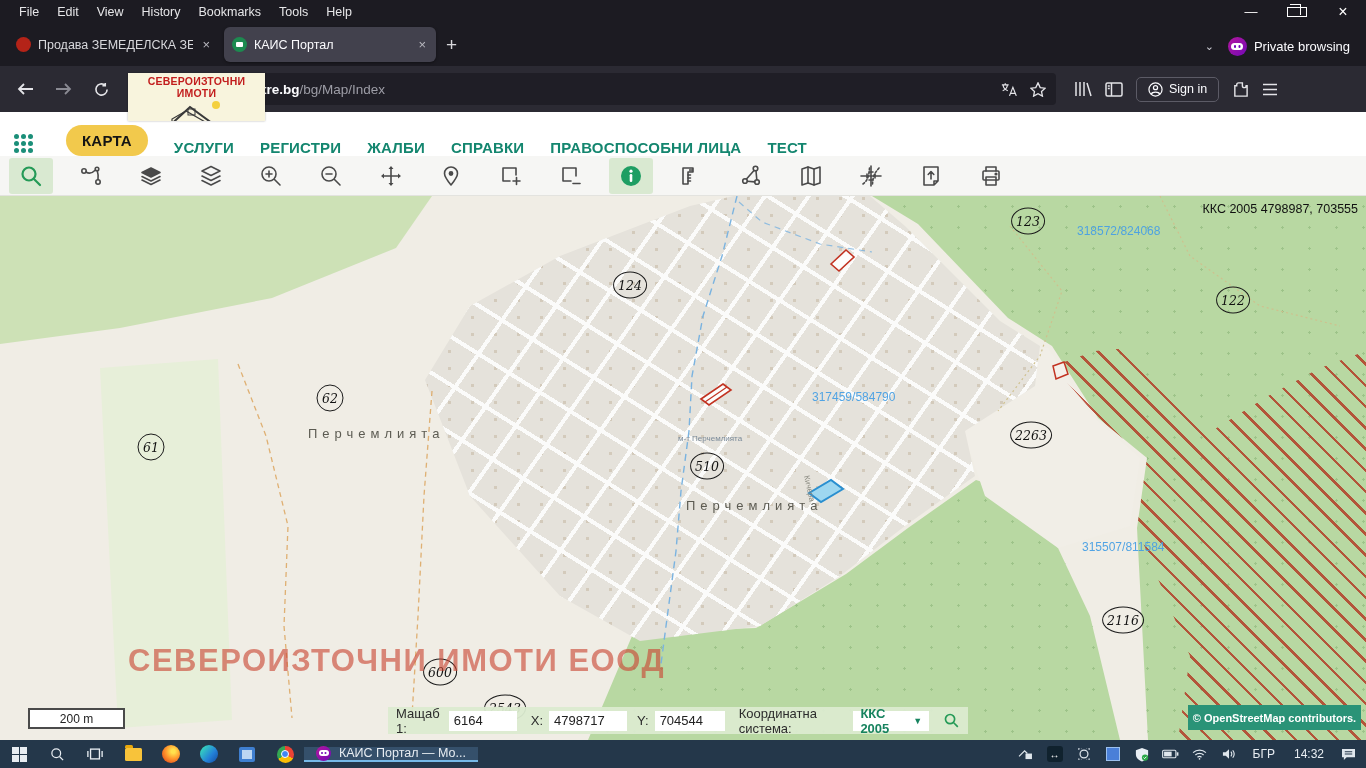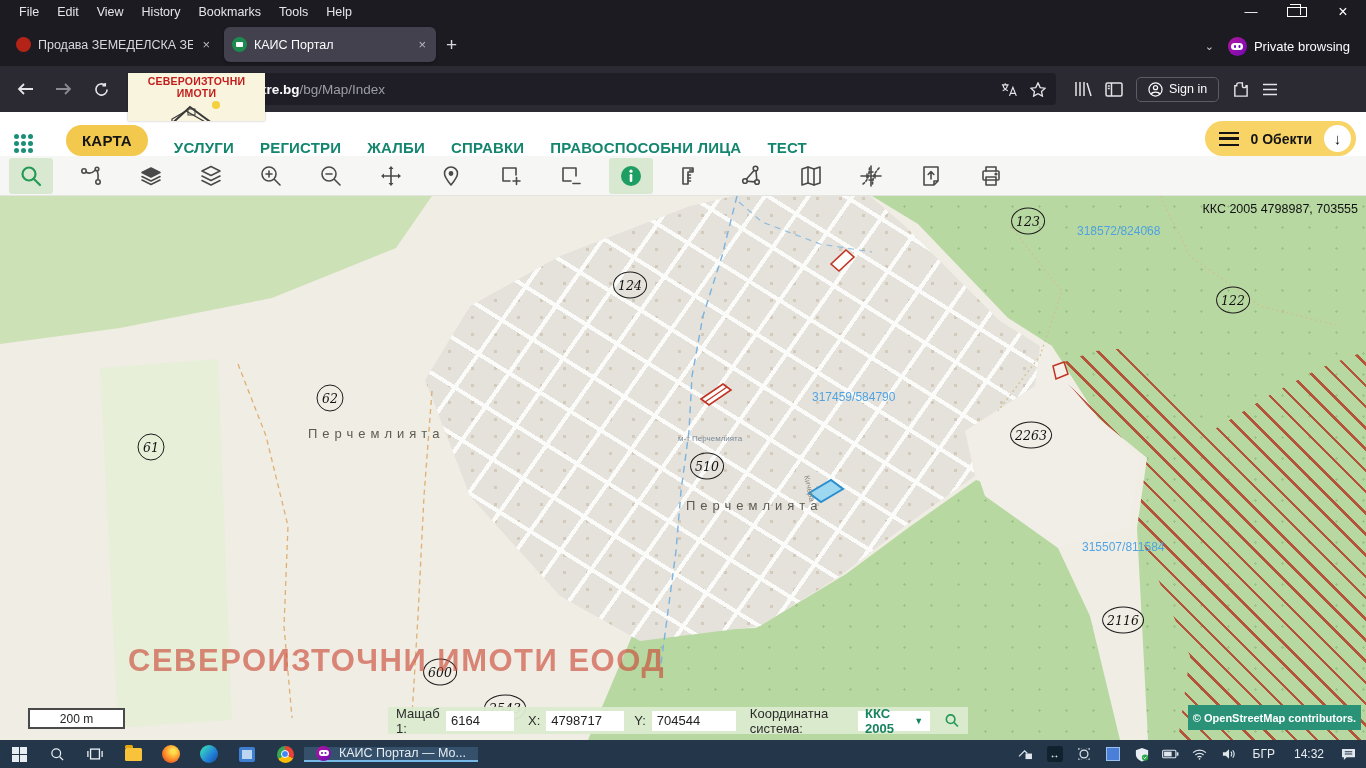--- a/index.html
+++ b/index.html
@@ -253,25 +253,20 @@
       <i></i>
       <i></i>
     </div>
   <span class="navlink current">КАРТА</span>
   <span class="navlink">УСЛУГИ</span>
   <span class="navlink">РЕГИСТРИ</span>
   <span class="navlink">ЖАЛБИ</span>
   <span class="navlink">СПРАВКИ</span>
   <span class="navlink">ПРАВОСПОСОБНИ ЛИЦА</span>
   <span class="navlink">ТЕСТ</span>
-  <div class="objpill">
-    <span class="burger"></span>
-    <span>0 Обекти</span>
-    <span class="circ">↓</span>
-  </div>
 </div>
 
 <div class="maptools">
   <div class="tbtn active">
     <svg width="24" height="24" viewBox="0 0 24 24" style="stroke:#259a57;stroke-width:2.2;">
         <circle cx="10" cy="10" r="6.5"></circle>
         <path d="M15.2 15.2 L21 21"></path>
       </svg>
   </div>
   <div class="tbtn">
@@ -450,21 +445,21 @@
   <div class="scalebar">
       <span>200 m</span>
     </div>
 
   <div class="statusbar">
     <span>Мащаб 1:</span>
     <input style="width: 68px;" value="6164">
     <span style="margin-left:8px;">X:</span>
     <input style="width: 78px;" value="4798717">
     <span style="margin-left:4px;">Y:</span>
-    <input style="width: 84px;" value="704544">
+    <input style="width: 70px;" value="704544">
     <span style="margin-left:8px;">Координатна система:</span>
     <div class="crsbox">
       <b>ККС 2005</b>
       <span class="tri">▼</span>
     </div>
     <svg width="21" height="21" viewBox="0 0 24 24" style="stroke:#259a57;stroke-width:2.4;fill:none;margin-left:8px;">
         <circle cx="10" cy="10" r="6.5"></circle>
         <path d="M15.2 15.2 L21 21"></path>
       </svg>
   </div>

